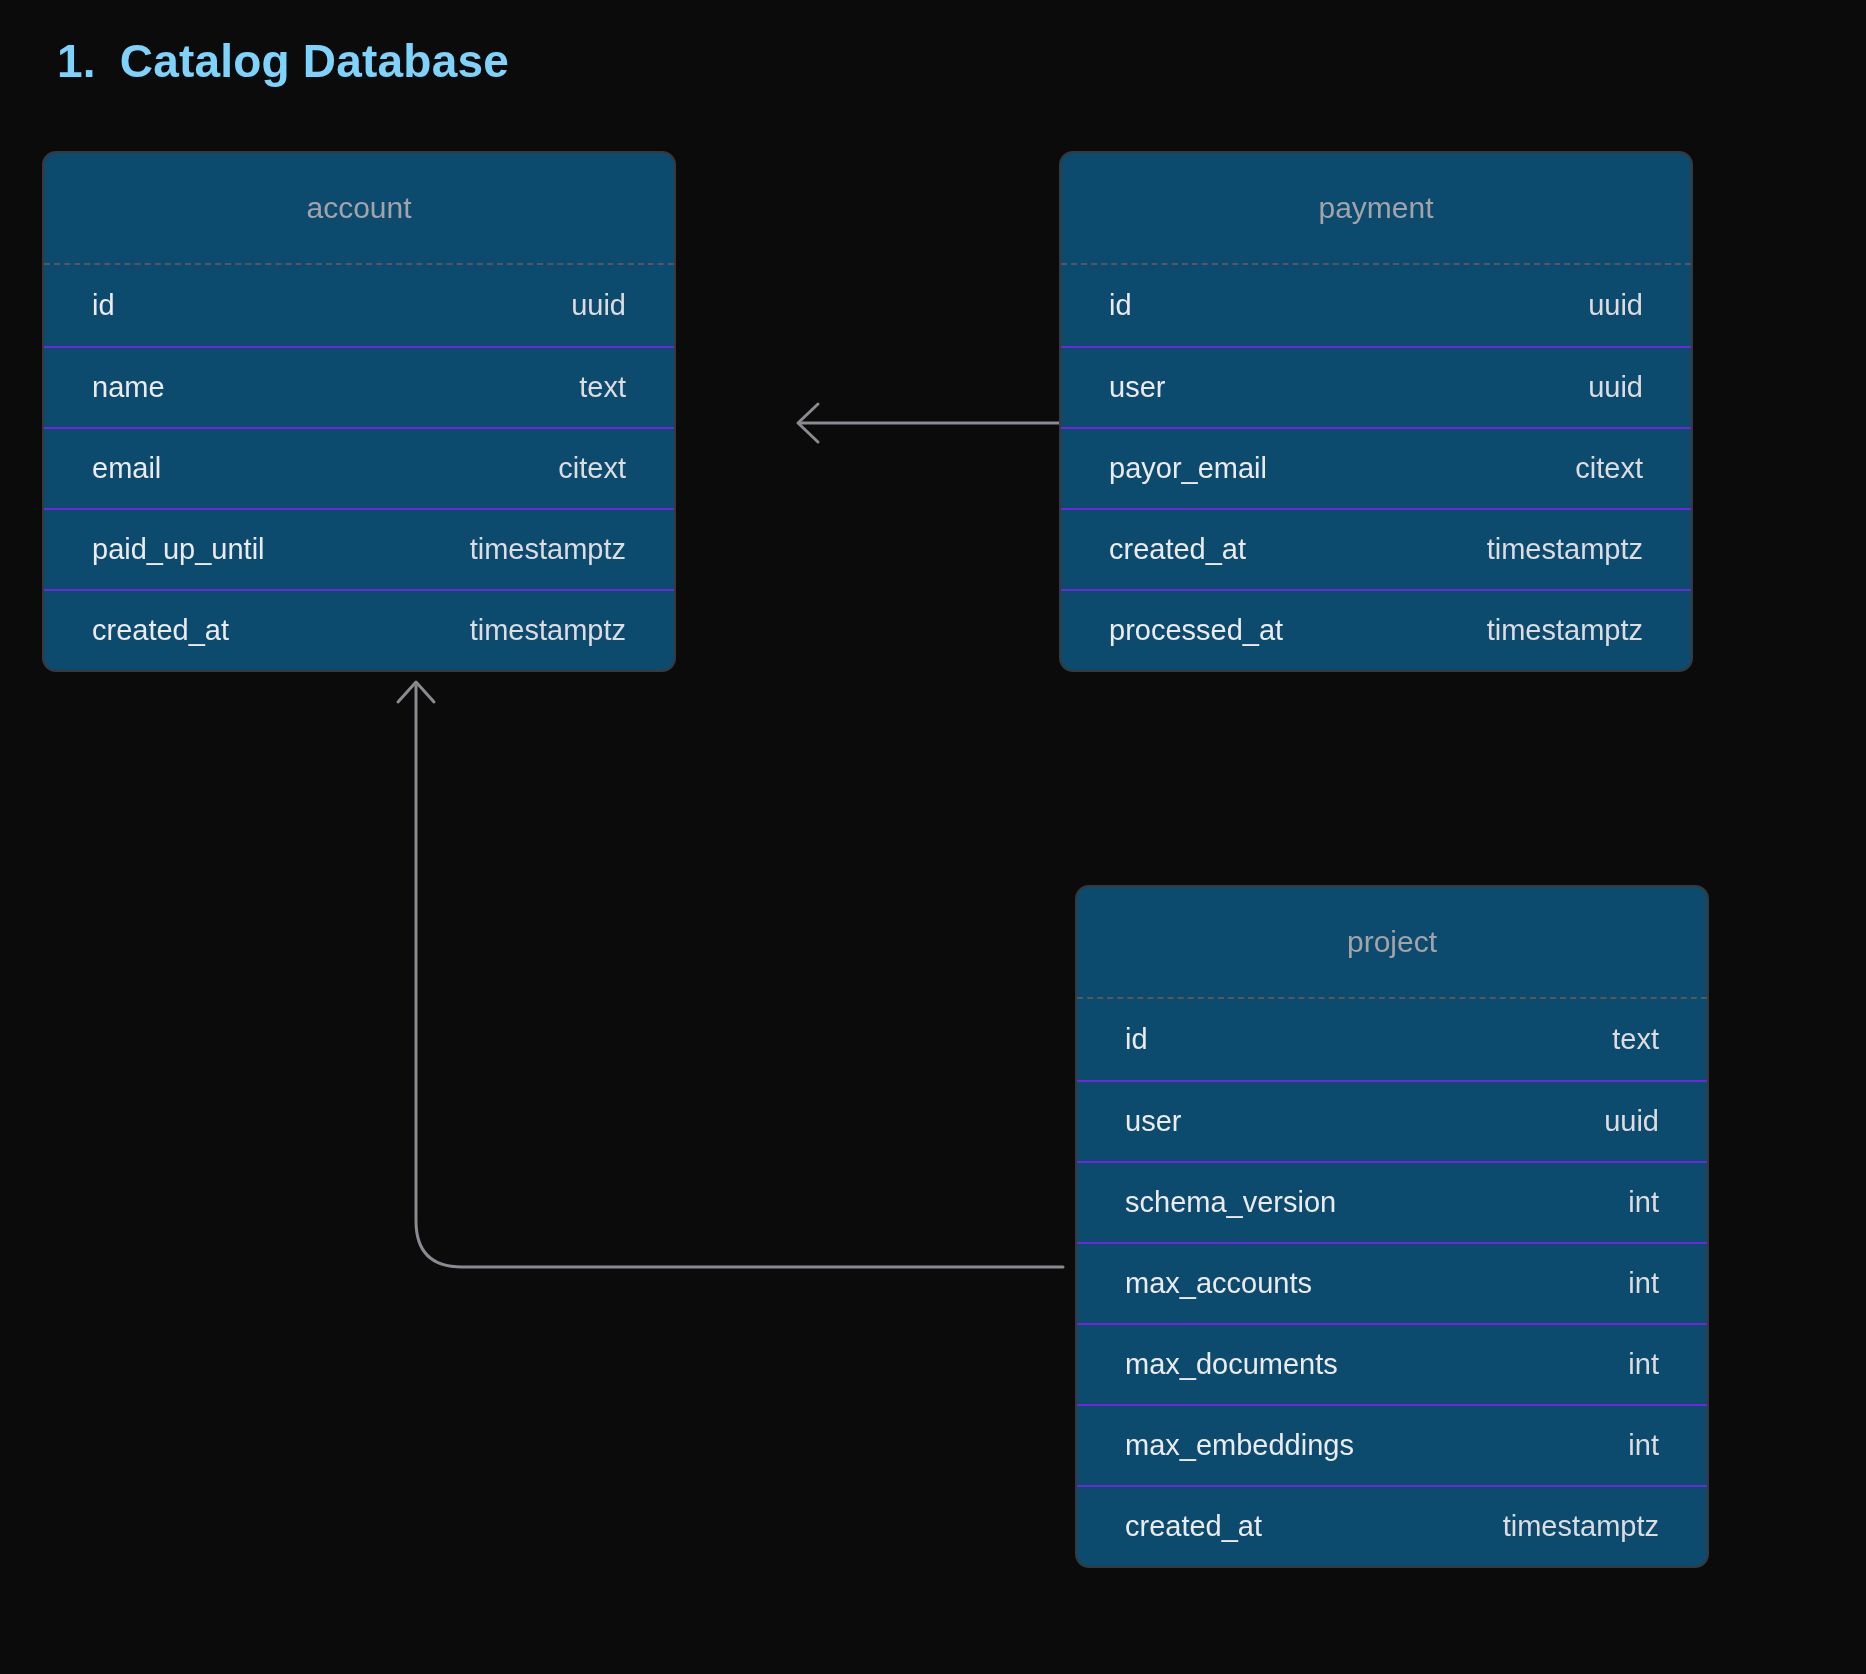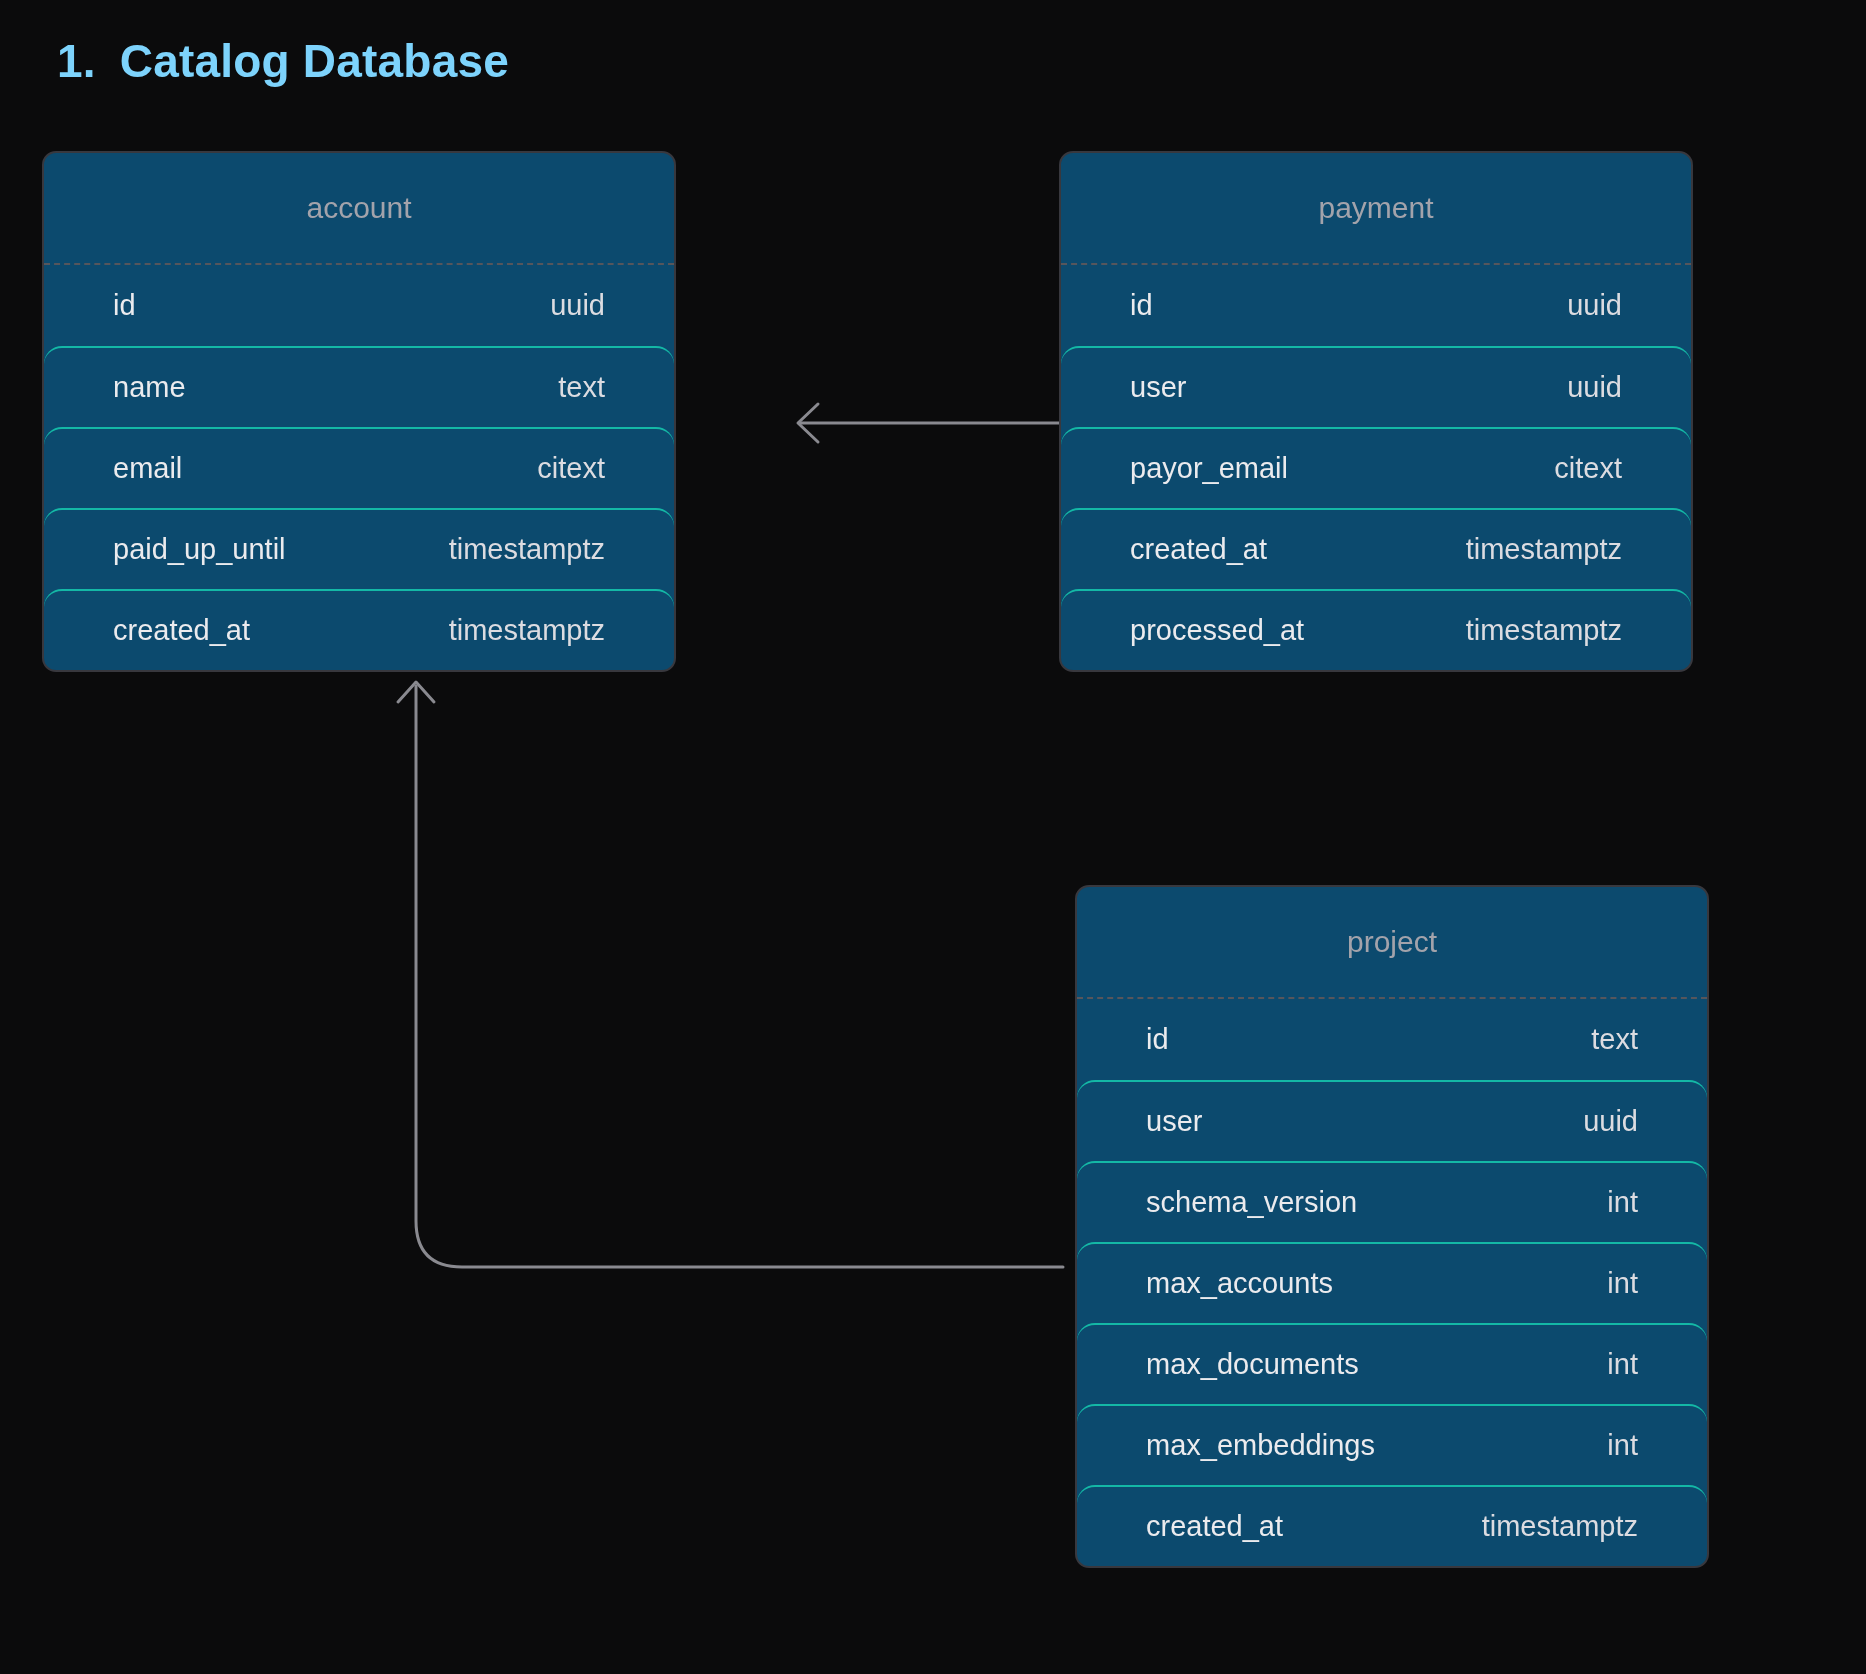--- a/index.html
+++ b/index.html
@@ -55,27 +55,26 @@
     justify-content: center;
     font-size: 30px;
     color: #a3a3ab;
     border-bottom: 2px dashed #56565c;
   }
   .entity-row {
     height: 81px;
     display: flex;
     align-items: center;
     justify-content: space-between;
-    padding: 0 69px;
+    padding: 0 48px;
     box-sizing: border-box;
     font-size: 29px;
   }
   .entity-row + .entity-row {
-    border-top: 2px solid #14b8a6;
-    border-radius: 18px;
+    border-top: 2px solid #6d28d9;
   }
   .col-name  { color: #ebebee; }
   .col-type  { color: #dcdce1; }
   #table-account { left: 42px;   top: 151px; }
   #table-payment { left: 1059px; top: 151px; }
   #table-project { left: 1075px; top: 885px; }
 </style>
 </head>
 <body>
 

